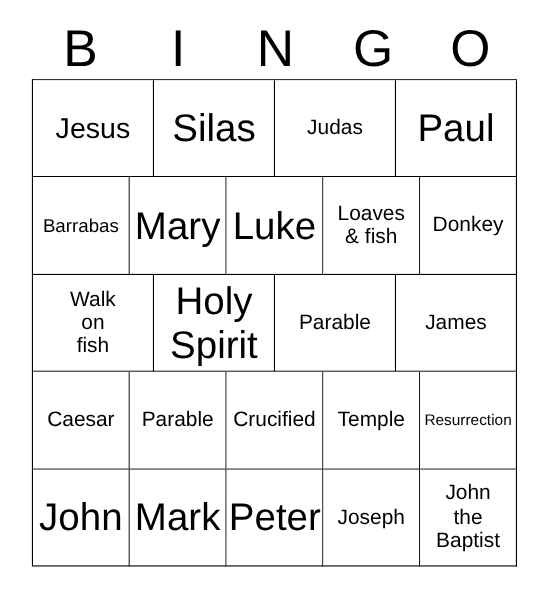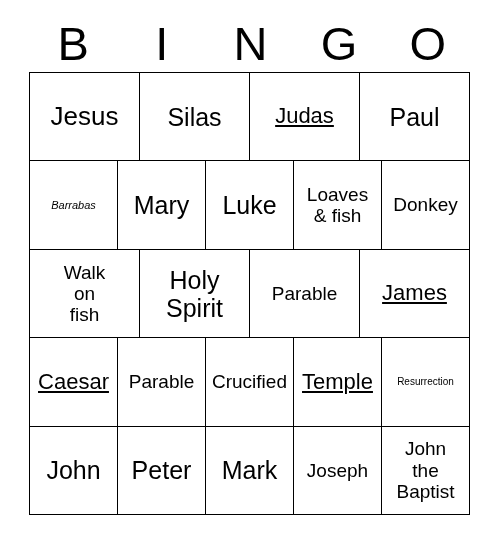--- a/index.html
+++ b/index.html
@@ -69,26 +69,26 @@
     overflow: hidden;
   }
   .cell-text {
     display: block;
     width: 100%;
     line-height: 1.12;
     white-space: pre-line;
     color: #000000;
   }
   
-  .fs-xs   { font-size: 10px; }
-  .fs-s    { font-size: 11px; font-style: italic; }
+  .fs-xs   { font-size: 14px; }
+  .fs-s    { font-size: 17px; }
   .fs-m    { font-size: 19px; }
-  .fs-l    { font-size: 22px; text-decoration: underline; }
+  .fs-l    { font-size: 19px; }
   .fs-xl   { font-size: 26px; }
-  .fs-xxl  { font-size: 25px; }
+  .fs-xxl  { font-size: 35px; }
 </style>
 </head>
 <body>
 
 <div id="card">
 
   <div id="header-row">
     <div class="header-letter">B</div>
     <div class="header-letter">I</div>
     <div class="header-letter">N</div>
@@ -166,24 +166,24 @@
       <div class="cell">
           <span class="cell-text fs-xs">Resurrection</span>
         </div>
     </div>
 
     <div class="grid-row">
       <div class="cell">
           <span class="cell-text fs-xxl">John</span>
         </div>
       <div class="cell">
-          <span class="cell-text fs-xxl">Peter</span>
+          <span class="cell-text fs-xxl">Mark</span>
         </div>
       <div class="cell">
-          <span class="cell-text fs-xxl">Mark</span>
+          <span class="cell-text fs-xxl">Peter</span>
         </div>
       <div class="cell">
           <span class="cell-text fs-m">Joseph</span>
         </div>
       <div class="cell">
           <span class="cell-text fs-m">John
 the
 Baptist</span>
         </div>
     </div>

